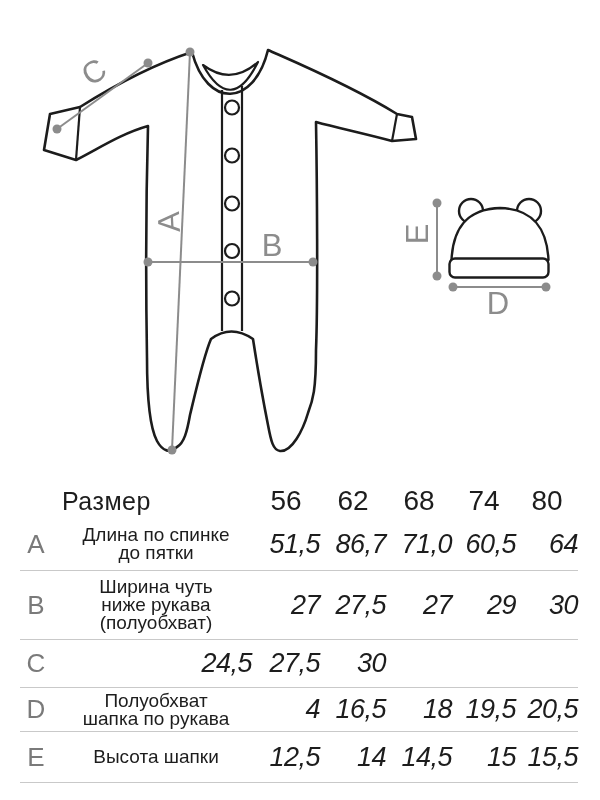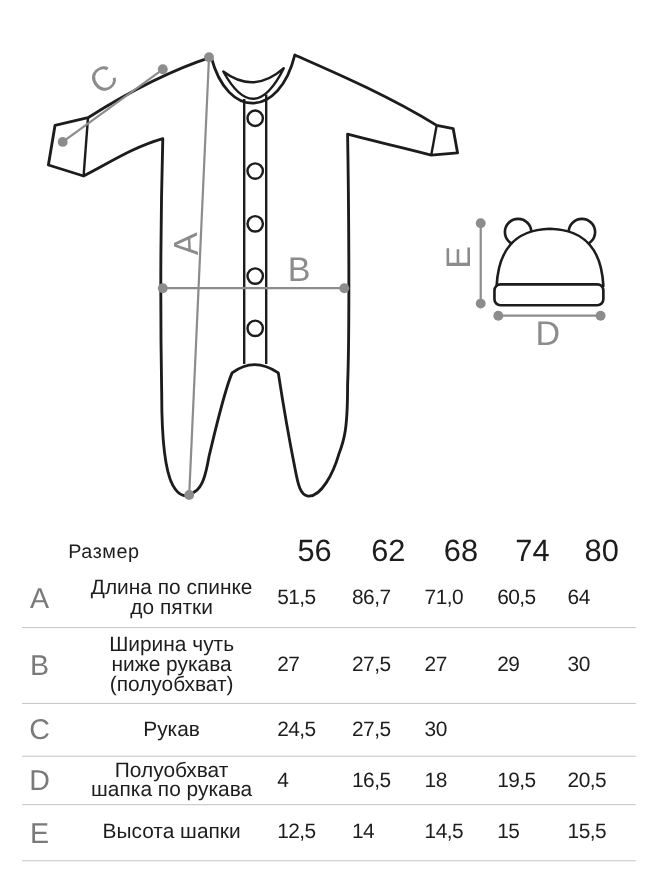--- a/index.html
+++ b/index.html
@@ -13,24 +13,24 @@
   .mline{stroke:#8c8c8c;stroke-width:2;fill:none;}
   .mdot{fill:#8c8c8c;stroke:none;}
   .mlabel{fill:#8c8c8c;font-family:"Liberation Sans",sans-serif;font-size:31px;
           text-anchor:middle;dominant-baseline:central;}
   
   .size-table{position:absolute;left:20px;top:484px;width:558px;color:#1d1d1d;}
   .t-row{display:grid;grid-template-columns:32px 200px 68px 66px 66px 64px 62px;align-items:center;}
   .t-row.bordered{border-bottom:1px solid #c9c9c9;}
   .t-head{height:34px;}
   .row-a{height:52px;}.row-b{height:68px;}.row-c{height:47px;}.row-d{height:43px;}.row-e{height:50px;}
-  .t-title{grid-column:1/3;font-size:18px;padding-left:42px;letter-spacing:0.5px;}
+  .t-title{grid-column:1/3;font-size:25px;padding-left:42px;letter-spacing:0.5px;}
   .letter{color:#7a7a7a;font-size:26px;text-align:center;}
   .desc{grid-column:2/3;font-size:19px;line-height:18px;padding-left:8px;white-space:pre-line;text-align:center;}
-  .val{font-size:19px;text-align:left;letter-spacing:-0.5px;}
+  .val{font-size:27px;text-align:right;letter-spacing:-0.5px;font-style:italic;}
   .val-h{font-size:28px;text-align:center;}
 </style>
 </head>
 <body>
 
 <div class="page">
 
   <svg class="diagram" width="600" height="480" viewBox="0 0 600 480">
 
     <g>
@@ -132,21 +132,20 @@
 (полуобхват)</div>
       <div class="val">27</div>
       <div class="val">27,5</div>
       <div class="val">27</div>
       <div class="val">29</div>
       <div class="val">30</div>
     </div>
 
     <div class="t-row row-c bordered">
       <div class="letter">C</div>
-      <div class="desc">Рукав</div>
       <div class="val">24,5</div>
       <div class="val">27,5</div>
       <div class="val">30</div>
     </div>
 
     <div class="t-row row-d bordered">
       <div class="letter">D</div>
       <div class="desc">Полуобхват
 шапка по рукава</div>
       <div class="val">4</div>

